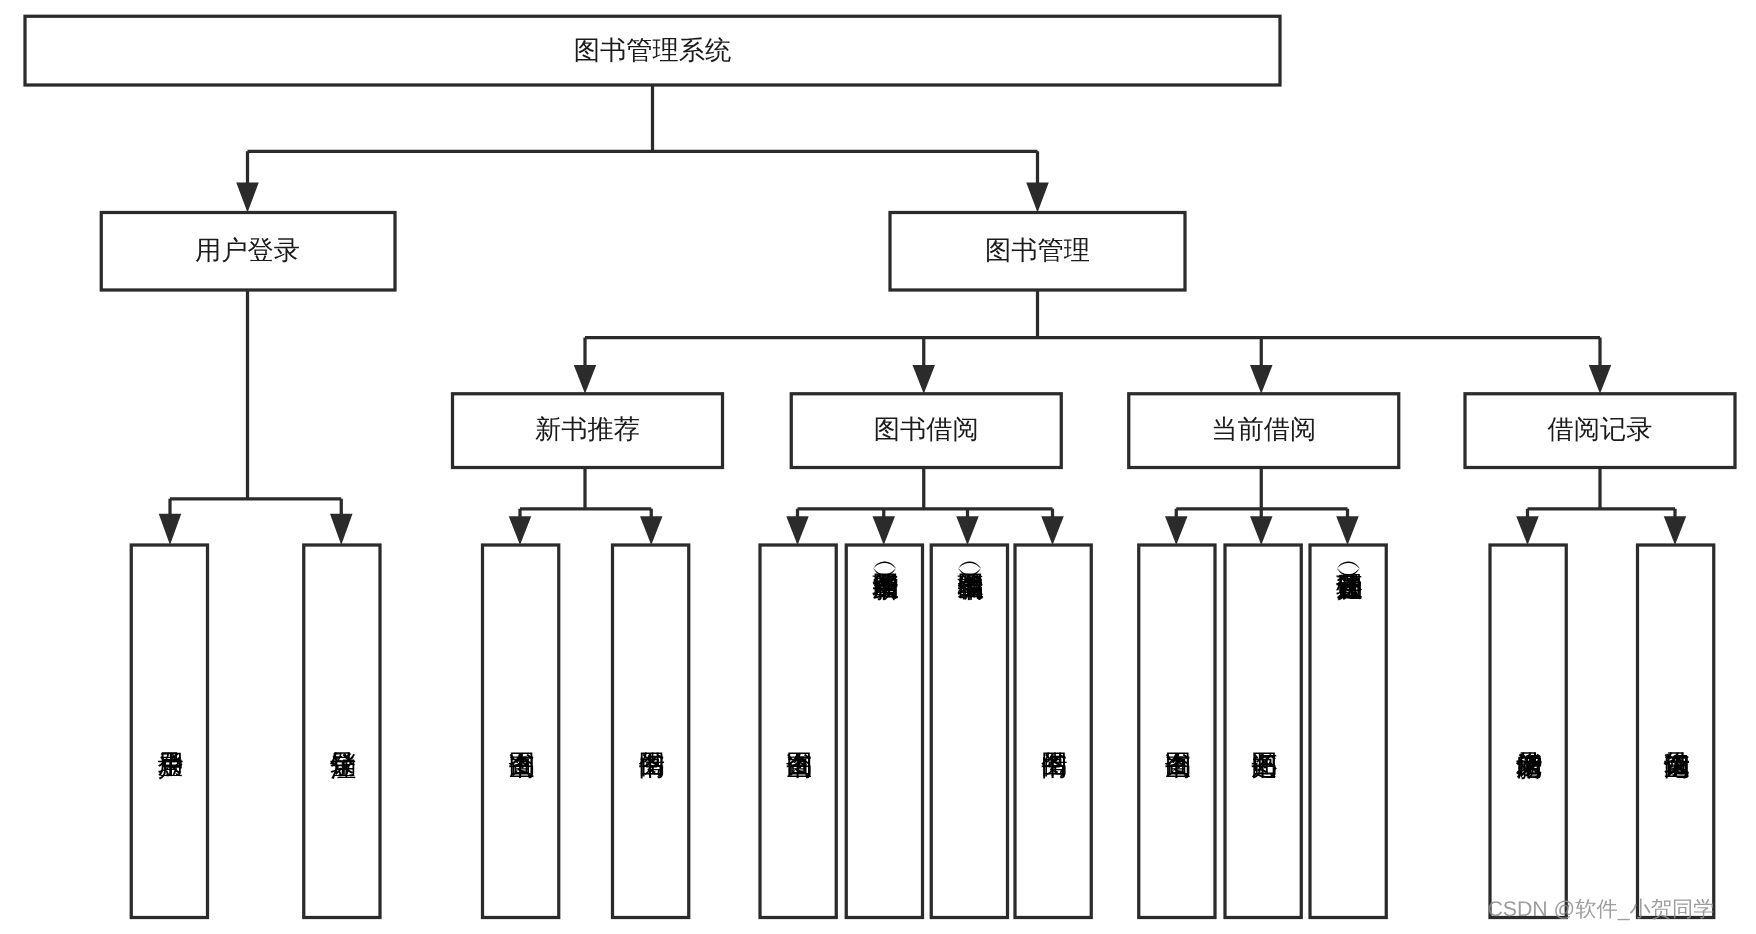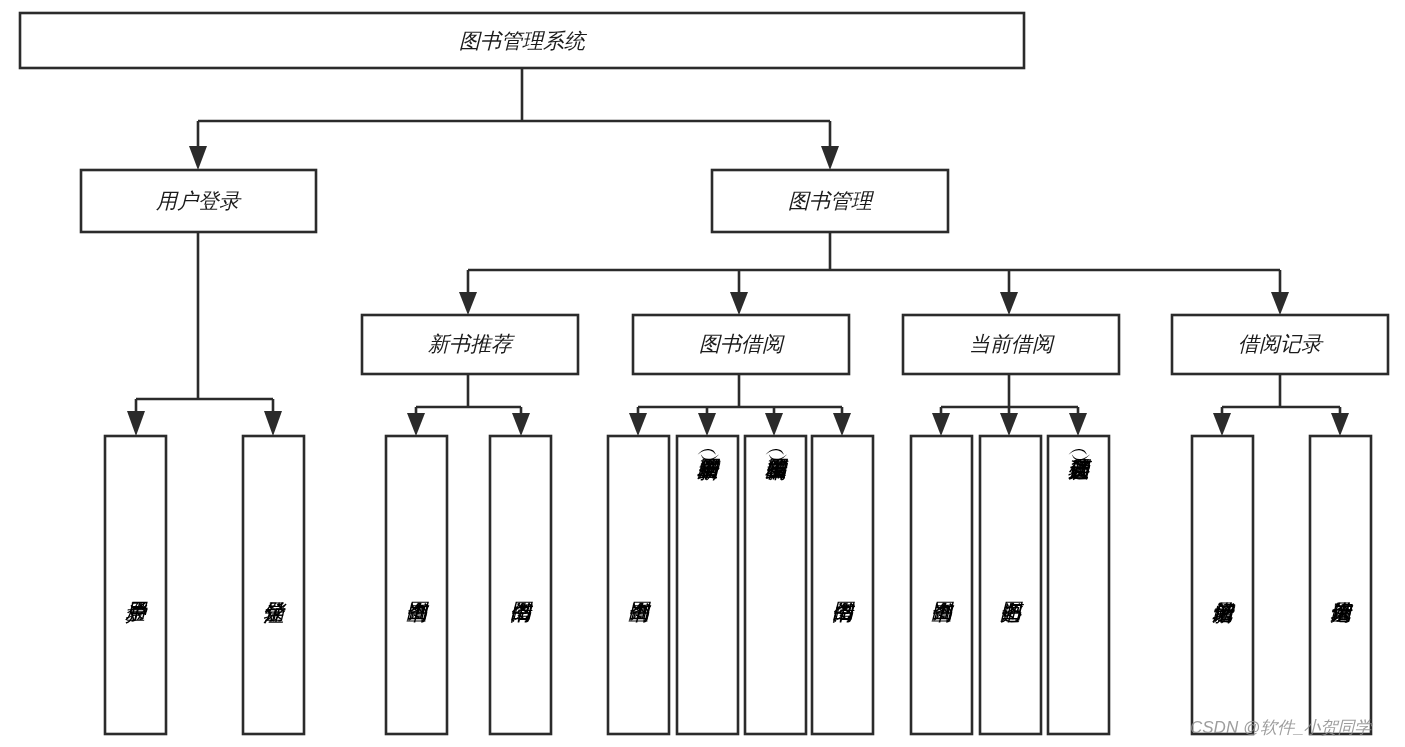--- a/index.html
+++ b/index.html
@@ -11,21 +11,20 @@
     width: 1405px;
     height: 747px;
     font-family: "Liberation Sans", "DejaVu Sans", sans-serif;
     overflow: hidden;
     position: relative;
   }
   #diagram-root {
     position: relative;
     width: 1405px;
     height: 642px;
-    font-style: italic;
   }
   svg.diagram-canvas {
     position: absolute;
     top: 0;
     left: 0;
     width: 1405px;
     height: 747px;
   }
   .node-box {
     fill: #ffffff;

